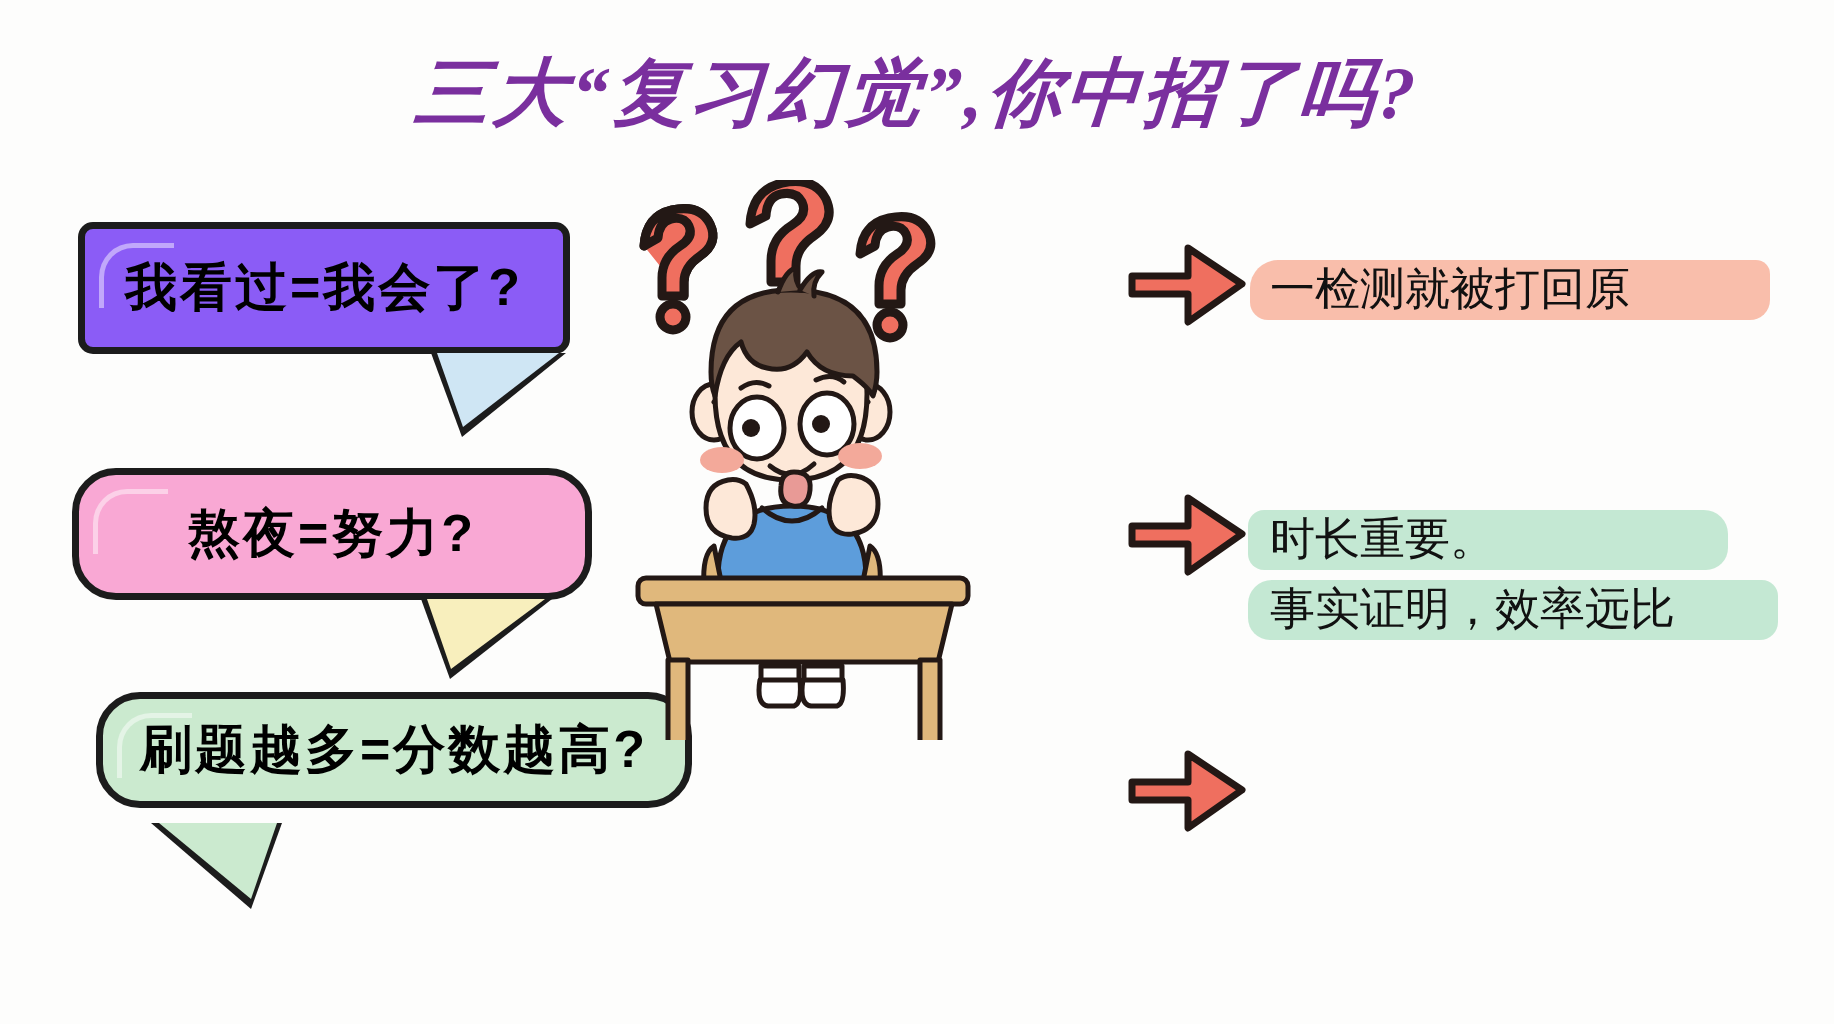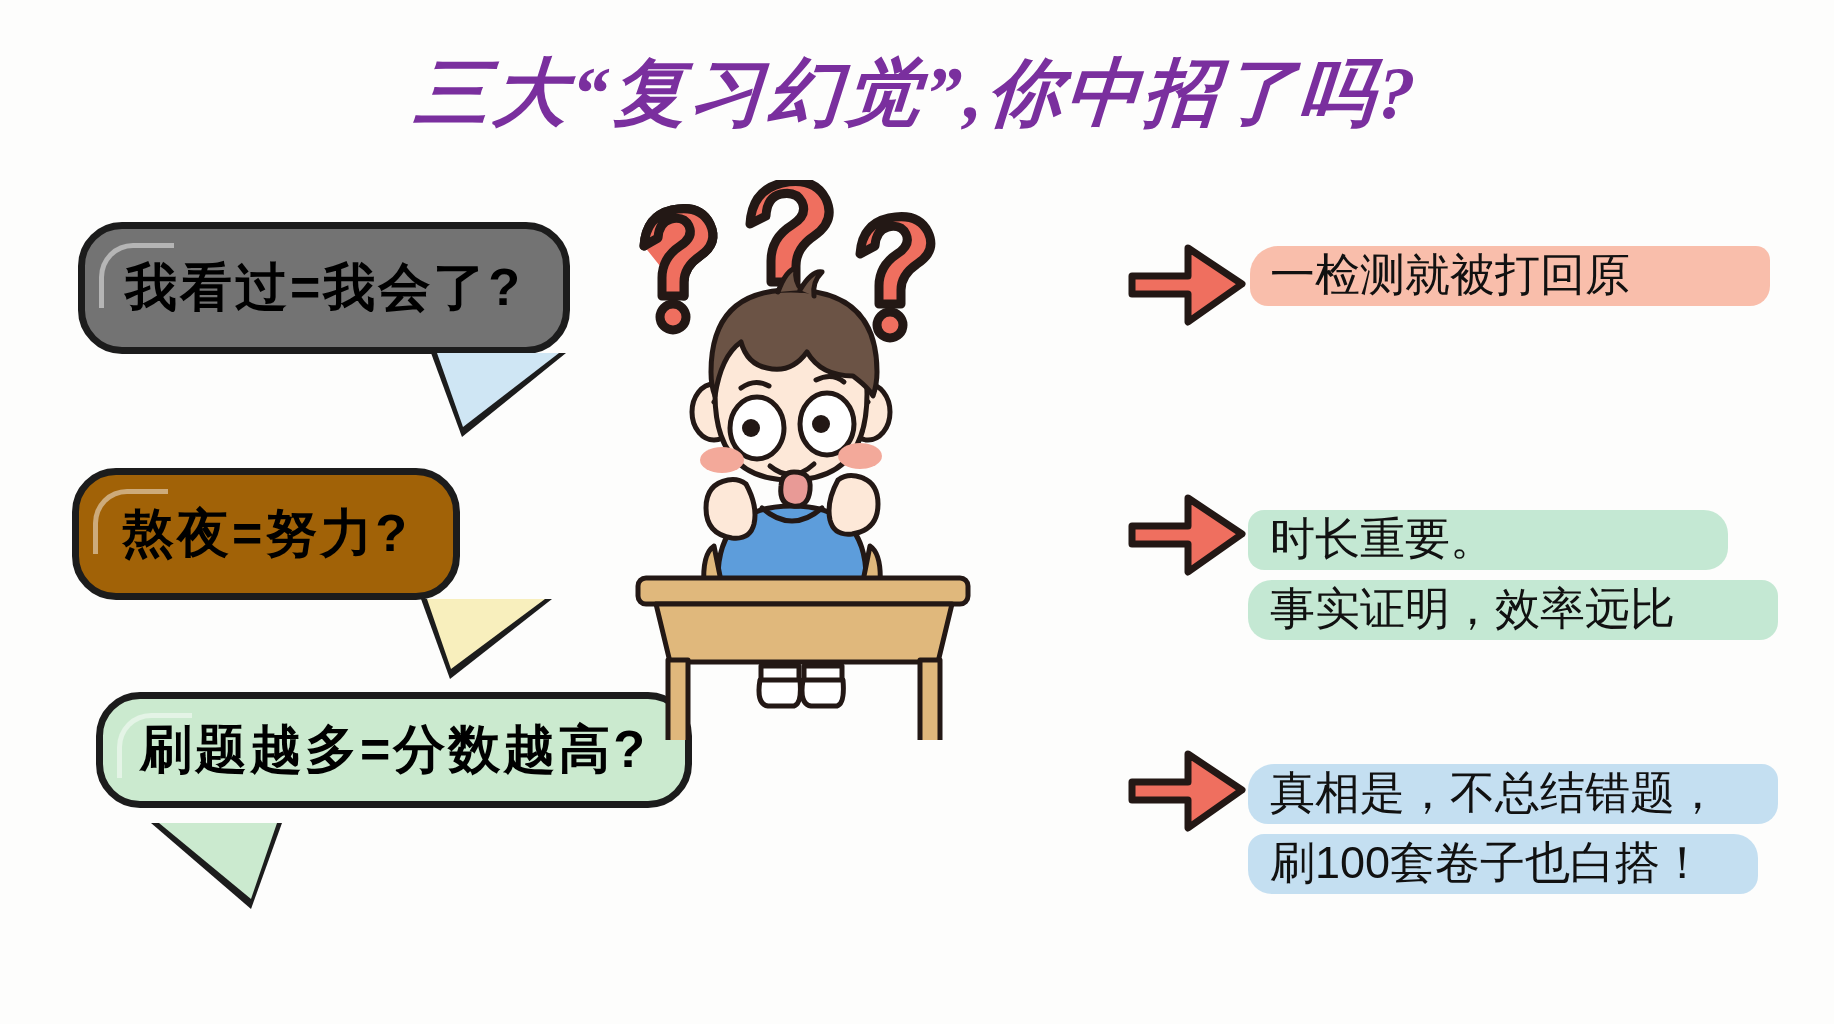--- a/index.html
+++ b/index.html
@@ -69,21 +69,22 @@
     border-left: 5px solid rgba(255,255,255,0.85);
     border-top: 5px solid rgba(255,255,255,0.85);
     border-top-left-radius: 34px;
     opacity: .55;
     pointer-events: none;
   }
 
   #bubble1 {
     left: 78px;  top: 222px;
     width: 492px; height: 132px;
-    background: #737373;
+    background: #8b5cf6;
+    border-radius: 15px;
   }
   #bubble1 .tail-fill {
     position: absolute;
     left: 352px; top: 124px;
     width: 0; height: 0;
     border-left: 26px solid transparent;
     border-right: 96px solid transparent;
     border-top: 74px solid #cfe6f4;
     z-index: 3;
   }
@@ -92,22 +93,22 @@
     left: 346px; top: 124px;
     width: 0; height: 0;
     border-left: 31px solid transparent;
     border-right: 104px solid transparent;
     border-top: 84px solid #1c1c1c;
     z-index: 2;
   }
 
   #bubble2 {
     left: 72px;  top: 468px;
-    width: 388px; height: 132px;
-    background: #a16207;
+    width: 520px; height: 132px;
+    background: #f9a8d4;
   }
   #bubble2 .tail-fill {
     position: absolute;
     left: 348px; top: 124px;
     width: 0; height: 0;
     border-left: 24px solid transparent;
     border-right: 94px solid transparent;
     border-top: 70px solid #f8efbd;
     z-index: 3;
   }
@@ -189,21 +190,21 @@
     content: "";
     position: absolute;
     left: 0;
     top: 6px;
     height: 60px;
     width: 100%;
     z-index: 1;
     border-radius: 10px 22px 16px 26px;
     opacity: .92;
   }
-  #note1 { left: 1256px; top: 234px; width: 500px; }
+  #note1 { left: 1256px; top: 248px; width: 500px; }
   #note1 .note-line::before { background: #f9b9a4; }
   #note1 .note-line.l1::before { width: 104%; left: -6px; border-radius: 28px 14px 20px 18px; }
   #note1 .note-line.l2::before { width: 110%; left: -10px; border-radius: 14px 26px 18px 24px; }
   #note1 .note-line.l3::before { width: 84%;  left: -6px; border-radius: 20px 18px 26px 14px; }
 
   #note2 { left: 1256px; top: 498px; width: 500px; }
   #note2 .note-line::before { background: #bfe6cf; }
   #note2 .note-line.l1::before { width: 106%; left: -8px; border-radius: 24px 16px 18px 22px; }
   #note2 .note-line.l2::before { width: 96%;  left: -8px; border-radius: 16px 24px 22px 16px; }
 
@@ -349,18 +350,14 @@
 
   <div class="note" id="note1">
     <div class="note-line l1"><span class="txt">一检测就被打回原</span></div>
   </div>
 
   <div class="note" id="note2">
     <div class="note-line l2"><span class="txt">时长重要。</span></div>
     <div class="note-line l1"><span class="txt">事实证明，效率远比</span></div>
   </div>
 
-  <div class="note" id="note3">
-    <div class="note-line l1"><span class="txt">真相是，不总结错题，</span></div>
-    <div class="note-line l2"><span class="txt">刷100套卷子也白搭！</span></div>
-  </div>
 
 </div>
 
 </body></html>

